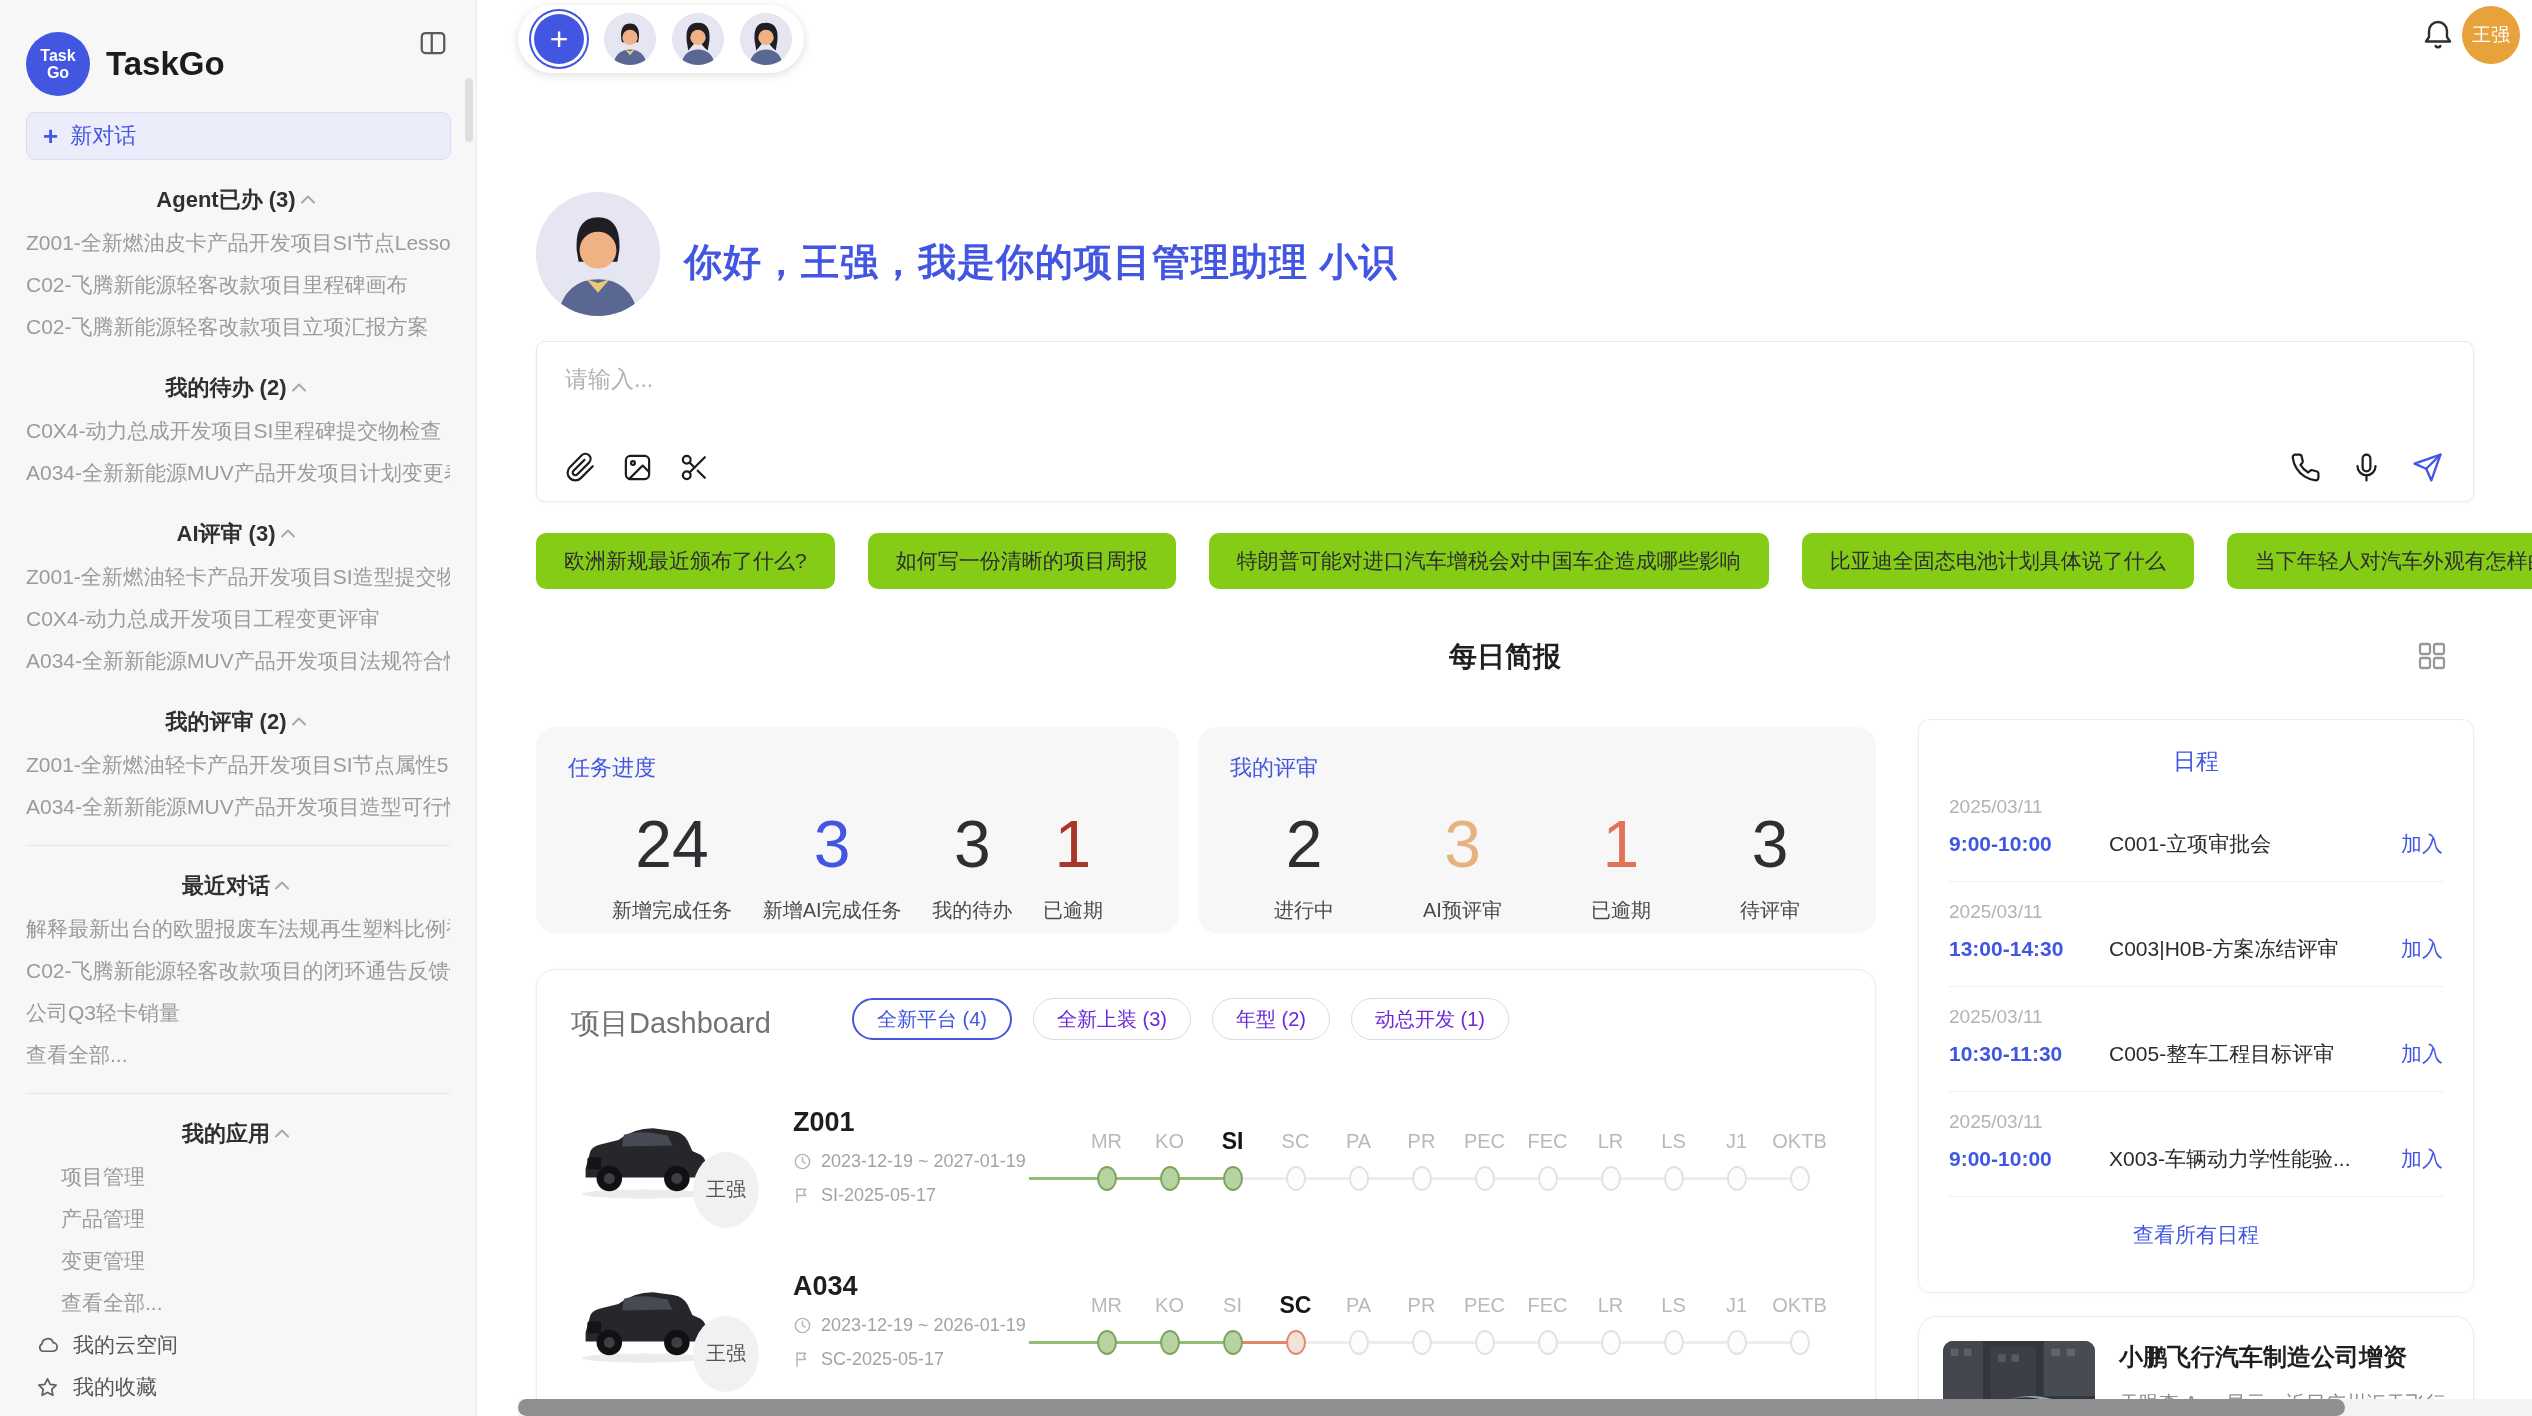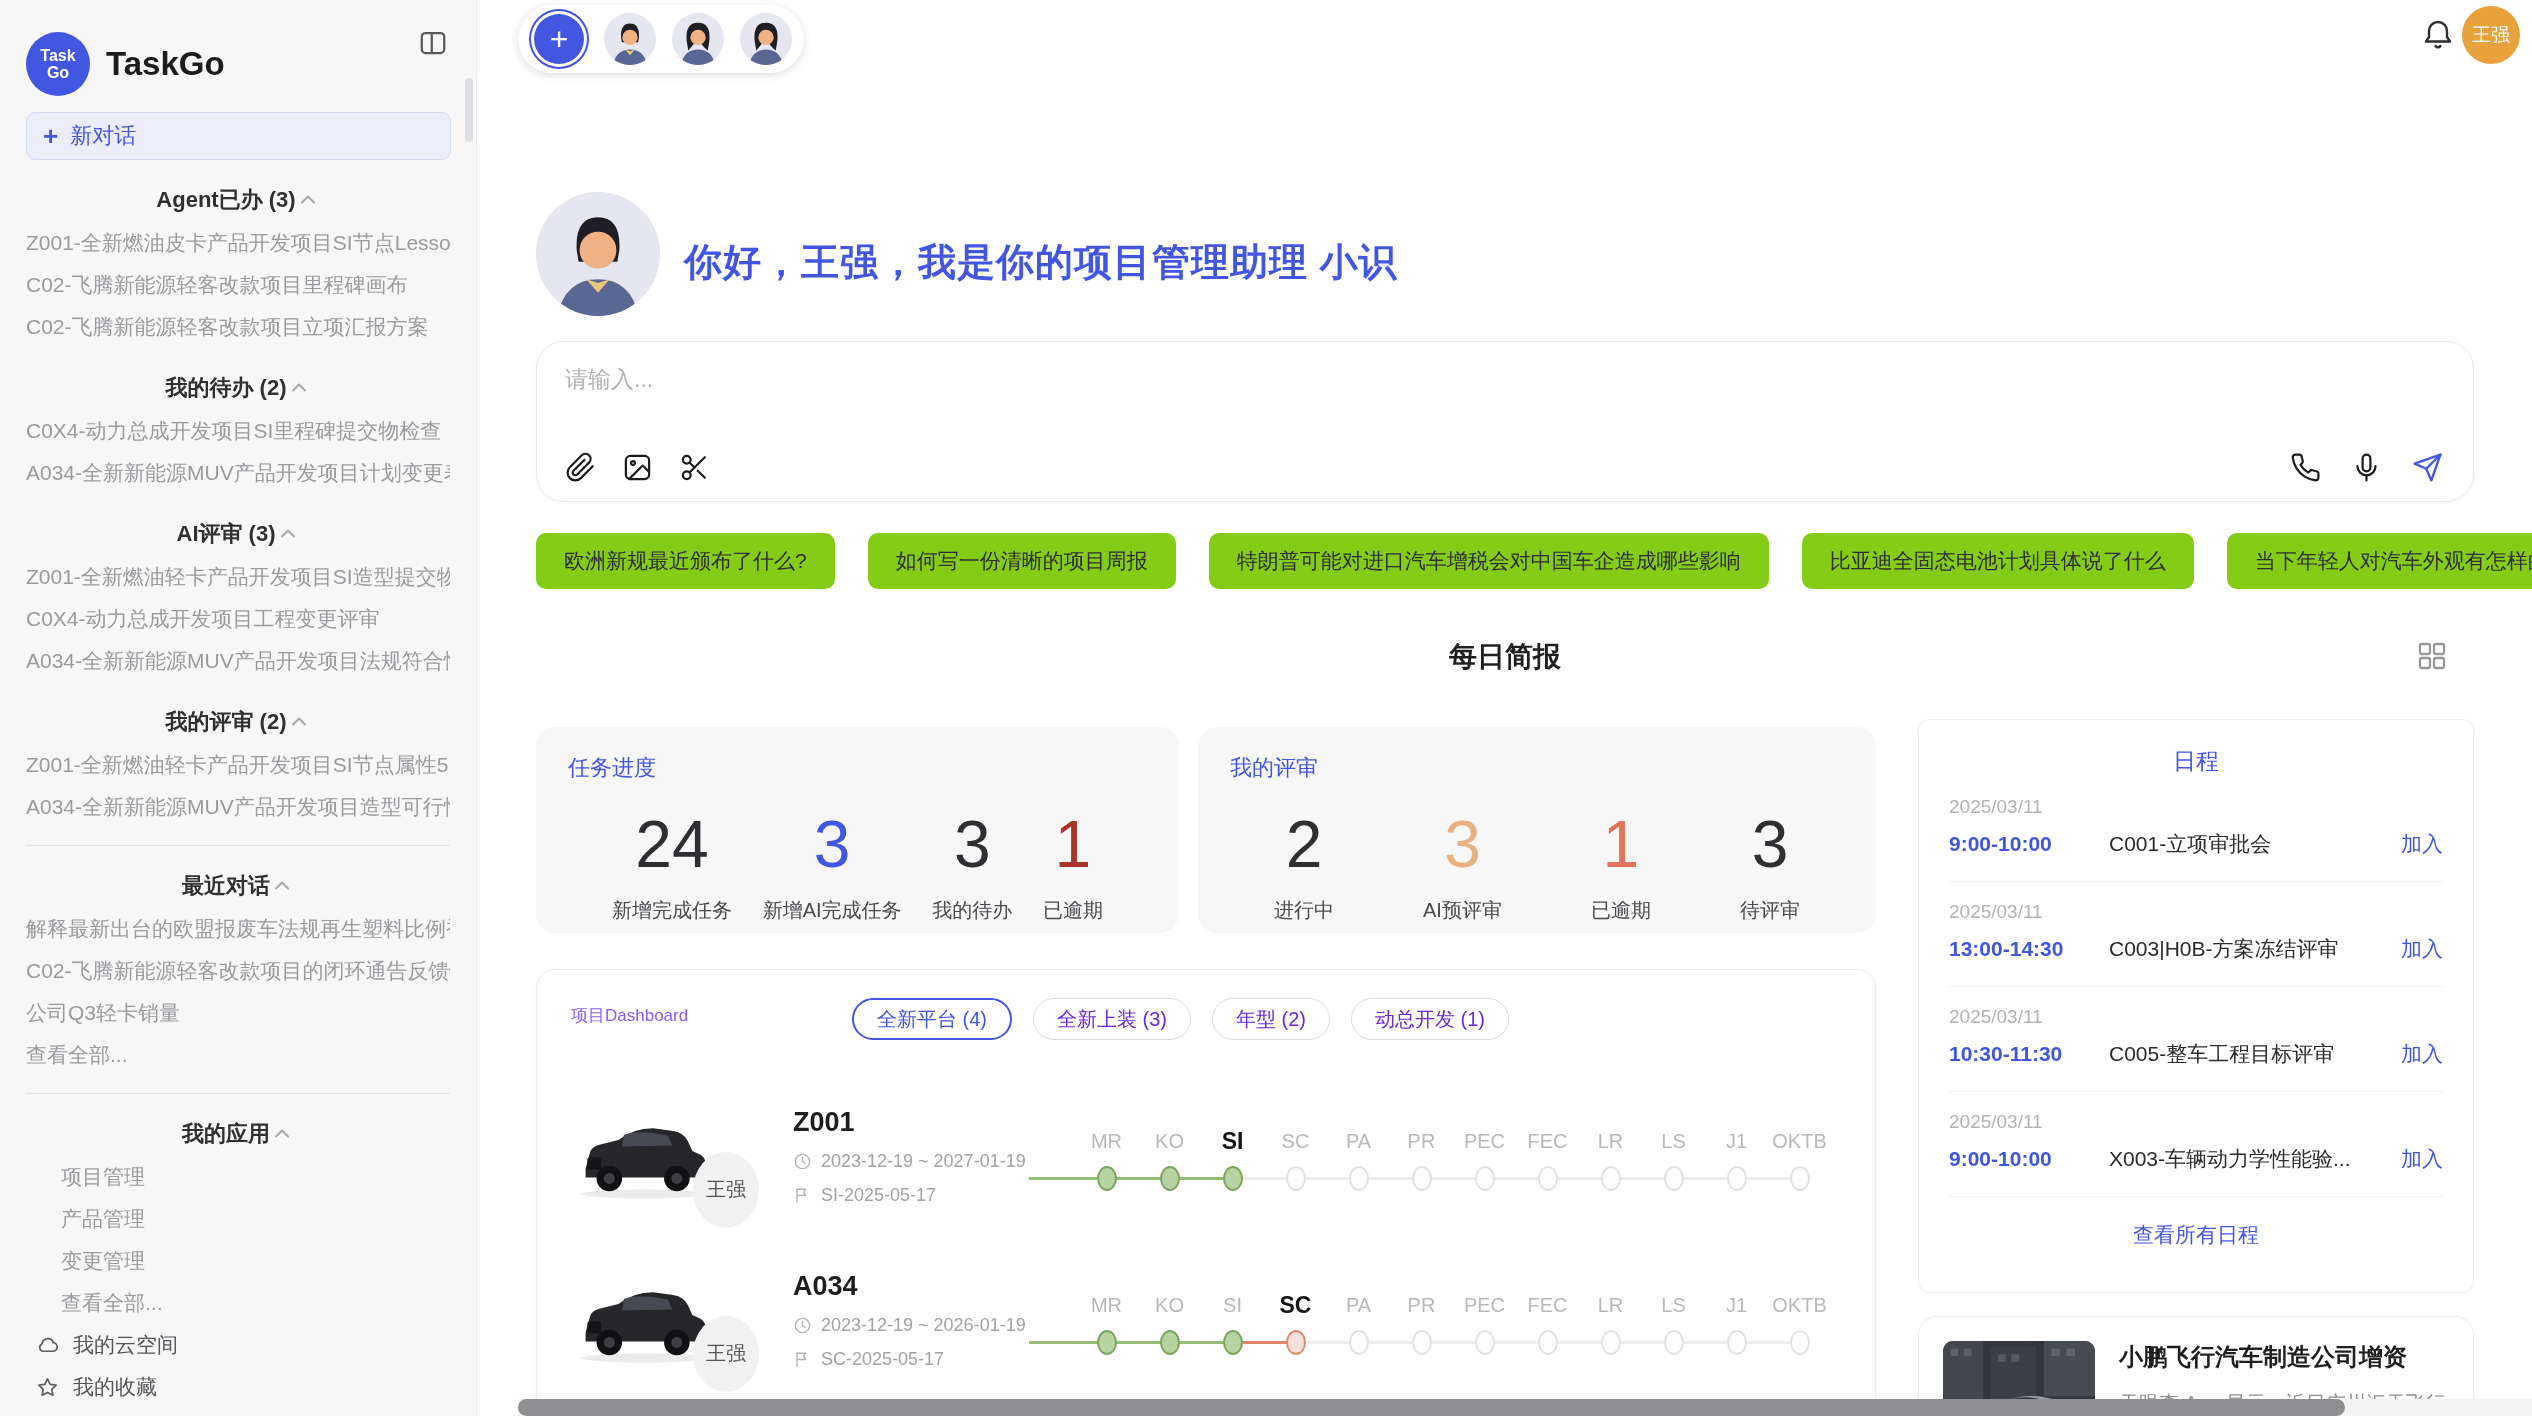--- a/index.html
+++ b/index.html
@@ -52,21 +52,21 @@
   .user-badge { position:absolute; left:1985px; top:6px; width:58px; height:58px; border-radius:50%;
     background:#e7a23c; color:#fff; font-size:19px; display:flex; align-items:center;
     justify-content:center; cursor:pointer; }
 
   .hero-avatar { position:absolute; left:59px; top:192px; width:124px; height:124px;
     border-radius:50%; overflow:hidden; background:#e6e6f2; }
   .greeting { position:absolute; left:207px; top:237px; font-size:38px; font-weight:bold;
     color:#4356e2; letter-spacing:1px; }
 
   .input-card { position:absolute; left:59px; top:341px; width:1938px; height:161px;
-    background:#fff; border:1px solid #e9e9ec; border-radius:28px;
+    background:#fff; border:1px solid #e9e9ec; border-radius:9px;
     box-shadow:0 1px 4px rgba(0,0,0,.04); }
   .input-card textarea { position:absolute; left:28px; top:22px; width:1500px; height:60px;
     border:none; outline:none; resize:none; font-size:23px; color:#333;
     font-family:inherit; background:transparent; }
   .input-card textarea::placeholder { color:#b3b3b6; }
   .in-icons-left { position:absolute; left:28px; bottom:18px; display:flex; gap:26px; }
   .in-icons-right { position:absolute; right:30px; bottom:18px; display:flex; gap:30px; }
   .in-ic { width:31px; height:31px; cursor:pointer; }
 
   .chips { position:absolute; left:59px; top:533px; width:1940px; display:flex; gap:33px; }
@@ -84,21 +84,21 @@
   .stat { text-align:center; }
   .stat-val { font-size:66px; line-height:70px; font-weight:500; }
   .stat-lbl { margin-top:18px; font-size:20px; color:#4a4a4e; }
   .c-dark { color:#2f2f33; } .c-blue { color:#4356e2; } .c-red { color:#a8372b; }
   .c-orange { color:#e7b180; } .c-salmon { color:#e2735a; }
 
   .dash-card { position:absolute; left:59px; top:969px; width:1340px; height:700px;
     background:#fff; border:1px solid #ececef; border-radius:19px;
     box-shadow:0 1px 4px rgba(0,0,0,.04); overflow:hidden; }
   .dash-head { position:relative; height:90px; }
-  .dash-title { position:absolute; left:34px; top:34px; font-size:17px; color:#8b5cf6; }
+  .dash-title { position:absolute; left:34px; top:34px; font-size:29px; color:#737373; }
   .dash-tabs { position:absolute; left:315px; top:28px; display:flex; gap:21px; }
   .tab { height:42px; border-radius:21px; border:1px solid #dcdcdf; color:#6d28d9;
     font-size:20px; line-height:40px; padding:0 23px; background:#fff; cursor:pointer; white-space:nowrap; }
   .tab.active { border:2px solid #4356e2; color:#4356e2; line-height:38px; }
   .proj-rows { padding-top:14px; }
   .proj-row { display:flex; align-items:center; height:164px; padding-left:34px; }
   .truck { position:relative; width:146px; flex:0 0 auto; }
   .owner-badge { position:absolute; right:-42px; bottom:-26px; width:66px; height:76px;
     border-radius:50%; background:#f1f1f2; display:flex; align-items:center;
     justify-content:center; font-size:20px; color:#555; }

